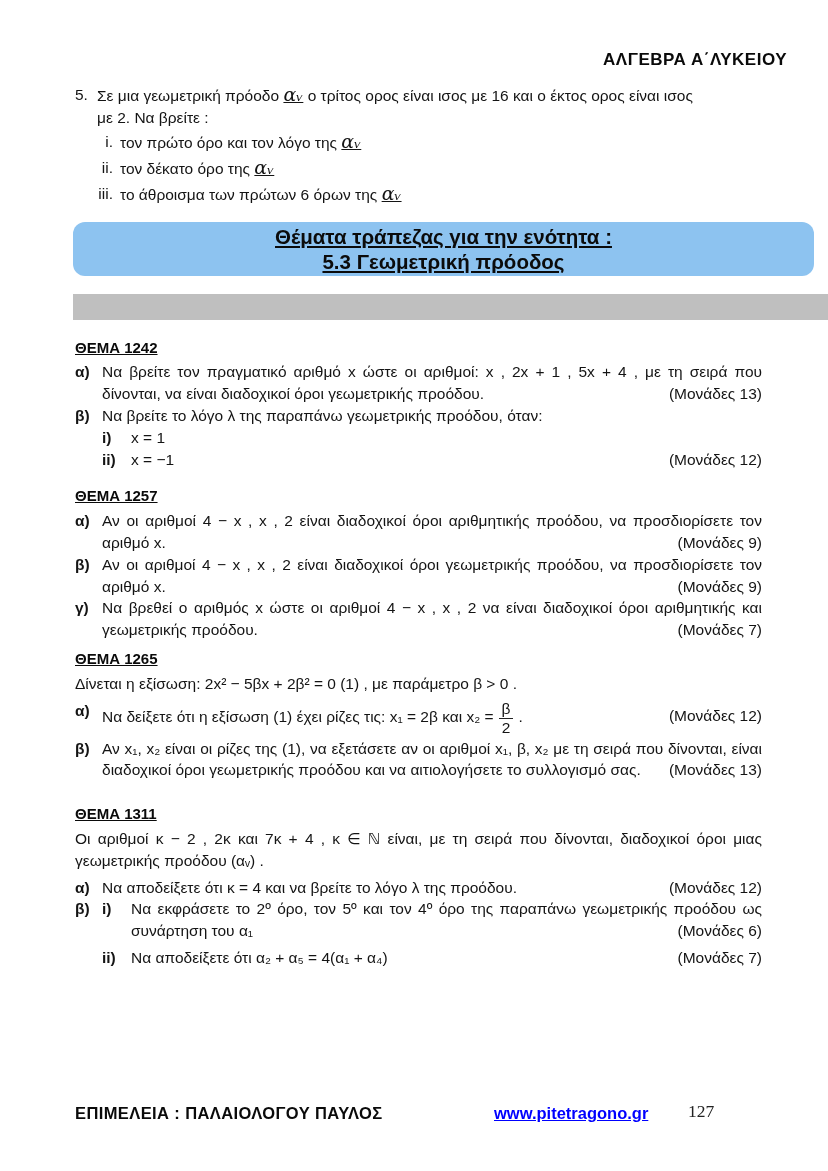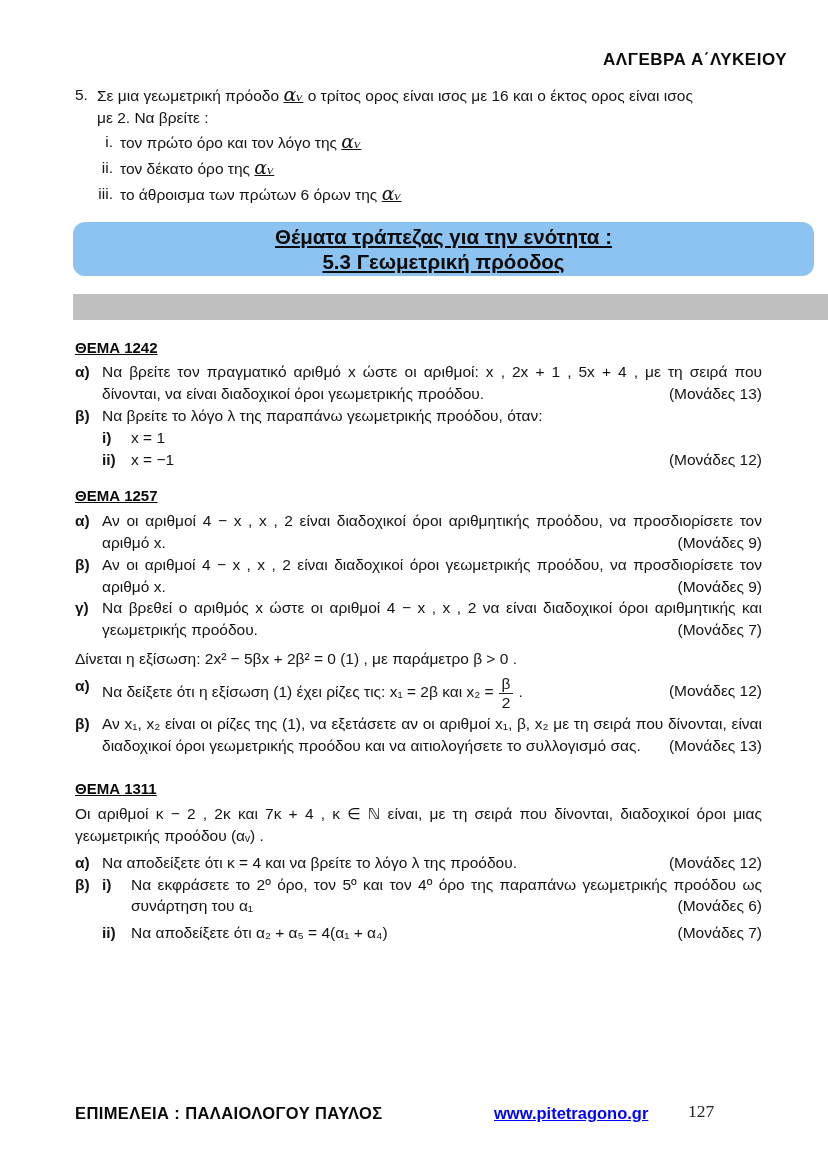--- a/index.html
+++ b/index.html
@@ -122,20 +122,21 @@
       <span class="points">(Μονάδες 9)</span>
     </div>
     <div class="row">
       <span class="lbl">γ)</span>
       <div class="txt">Να βρεθεί ο αριθμός x ώστε οι αριθμοί 4 − x , x , 2 να είναι διαδοχικοί όροι αριθμητικής και γεωμετρικής προόδου.</div>
       <span class="points">(Μονάδες 7)</span>
     </div>
   </section>
 
   <section class="theme t1265">
+    <h3 class="theme-title">ΘΕΜΑ 1265</h3>
     <p class="intro gap">Δίνεται η εξίσωση: 2x² − 5βx + 2β² = 0 (1) , με παράμετρο β &gt; 0 .</p>
     <div class="row row-frac">
       <span class="lbl">α)</span>
       <div class="txt nojust">
         <span>Να δείξετε ότι η εξίσωση (1) έχει ρίζες τις: x₁ = 2β και x₂ =</span><span class="frac"><span class="num">β</span><span class="den">2</span></span><span>.</span>
       </div>
       <span class="points">(Μονάδες 12)</span>
     </div>
     <div class="row">
       <span class="lbl">β)</span>

